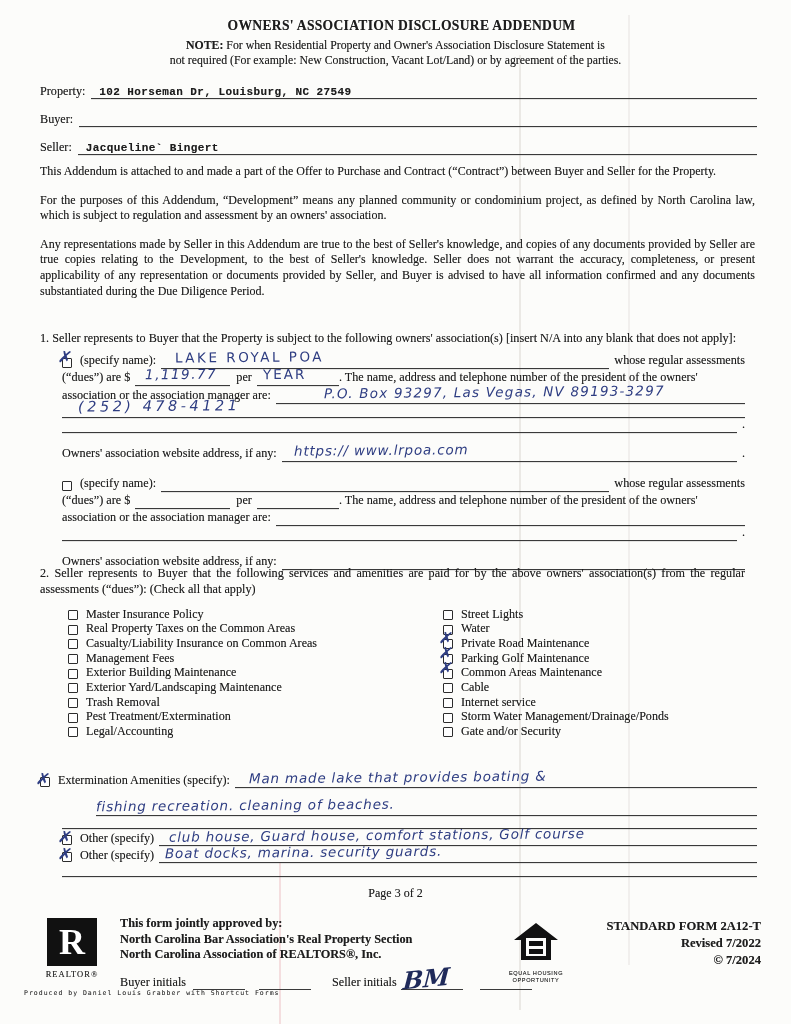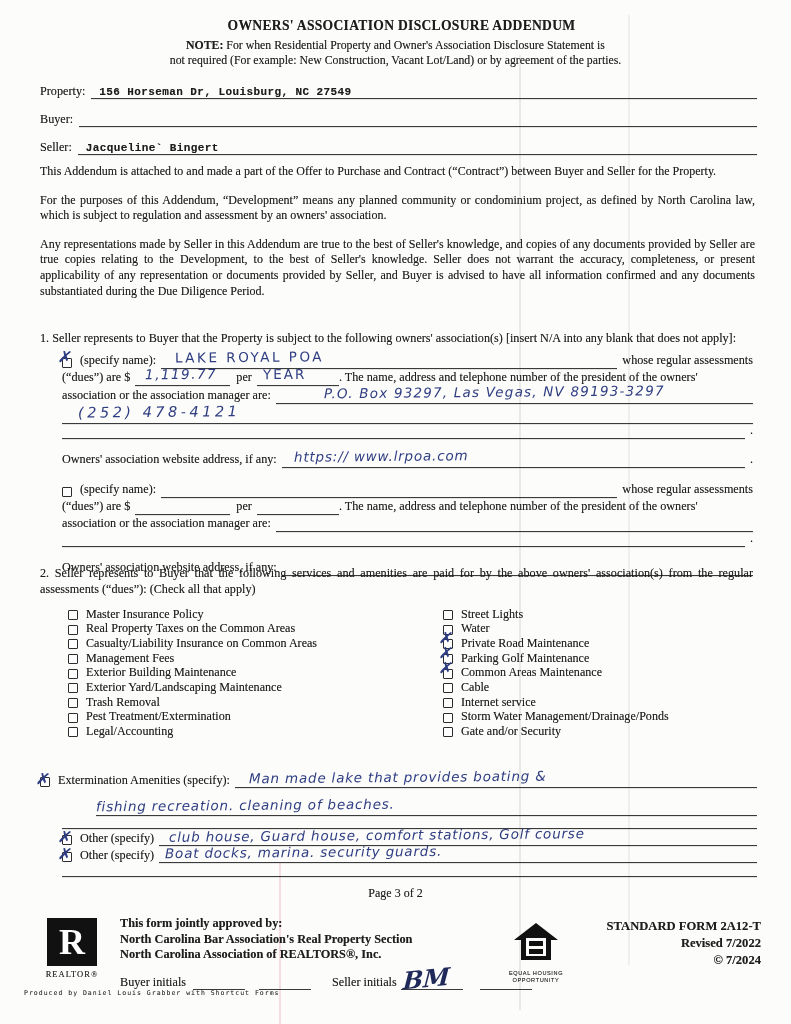--- a/index.html
+++ b/index.html
@@ -22,21 +22,21 @@
   
   .party-row{position:absolute;left:40px;right:34px;display:flex;align-items:flex-end;font-size:12.2px;height:17px;}
   .party-label{white-space:nowrap;padding-right:6px;}
   .ul{border-bottom:1.4px solid #3a3a3a;box-shadow:0 1px 0 rgba(60,60,60,.12);}
   .fill{flex:1;min-width:20px;position:relative;}
   .typed{font-family:"Liberation Mono","DejaVu Sans Mono",monospace;font-weight:bold;font-size:11px;letter-spacing:.4px;padding-left:8px;position:relative;top:1px;white-space:nowrap;}
   
   .paras{top:164px;left:40px;right:36px;font-size:12px;line-height:15.6px;text-align:justify;}
   .paras p{margin:0 0 13px 0;}
   
-  .sec{left:40px;right:38px;font-size:12.2px;line-height:15.5px;}
+  .sec{left:40px;right:46px;font-size:12.2px;line-height:15.5px;}
   .sec-intro{text-align:justify;margin:0 0 5px 0;}
   .assoc{padding-left:22px;}
   .aline{display:flex;align-items:flex-end;height:17px;white-space:nowrap;}
   .aline .lbl{padding-right:5px;}
   .aline .after{padding-left:5px;}
   .wfix-90{flex:none;width:95px;}
   .wfix-80{flex:none;width:82px;}.gap10{height:10px;}.gap13{height:13px;}
   
   .cbwrap{position:relative;display:inline-block;width:9px;height:9px;flex:none;margin-right:9px;margin-bottom:2px;}
   .cb{position:absolute;left:0;top:0;width:8px;height:8px;border:1.3px solid #2c2c2c;border-radius:1px;background:#fefefe;}
@@ -85,21 +85,21 @@
   <div class="scanline sl-3"></div>
 
   <div class="abs title-block">
     <div class="doc-title">OWNERS' ASSOCIATION DISCLOSURE ADDENDUM</div>
     <p class="note"><b>NOTE:</b> <span>For when Residential Property and Owner's Association Disclosure Statement is</span><br>
     <span>not required (For example: New Construction, Vacant Lot/Land) or by agreement of the parties.</span></p>
   </div>
 
   <div class="party-row" style="top:82px;">
     <span class="party-label">Property:</span>
-    <span class="fill ul"><span class="typed">156 Horseman Dr, Louisburg, NC 27549</span></span>
+    <span class="fill ul"><span class="typed">102 Horseman Dr, Louisburg, NC 27549</span></span>
   </div>
   <div class="party-row" style="top:110px;">
     <span class="party-label">Buyer:</span>
     <span class="fill ul"><span class="typed"></span></span>
   </div>
   <div class="party-row" style="top:138px;">
     <span class="party-label">Seller:</span>
     <span class="fill ul"><span class="typed">Jacqueline` Bingert</span></span>
   </div>
 
@@ -126,21 +126,21 @@
         <span class="lbl">(“dues”) are $</span>
         <span class="fill ul wfix-90"><span class="hw hw-num">1,119.77</span></span>
         <span class="lbl" style="padding-left:6px;">per</span>
         <span class="fill ul wfix-80"><span class="hw hw-caps" style="padding-left:6px;letter-spacing:2px;">YEAR</span></span>
         <span>. The name, address and telephone number of the president of the owners'</span>
       </div>
       <div class="aline" style="height:18px;">
         <span class="lbl">association or the association manager are:</span>
         <span class="fill ul"><span class="hw hw-addr">P.O. Box 93297, Las Vegas, NV 89193-3297</span></span>
       </div>
-      <div class="aline" style="height:20px;">
+      <div class="aline" style="height:14px;">
         <span class="fill ul"><span class="hw hw-phone">(252) 478-4121</span></span>
       </div>
       <div class="aline" style="height:15px;">
         <span class="fill ul"></span>
           <span class="after">.</span>
       </div>
       <div class="gap10"></div>
       <div class="aline" style="height:19px;">
         <span class="lbl">Owners' association website address, if any:</span>
         <span class="fill ul"><span class="hw hw-script" style="padding-left:12px;">https:// www.lrpoa.com</span></span>

